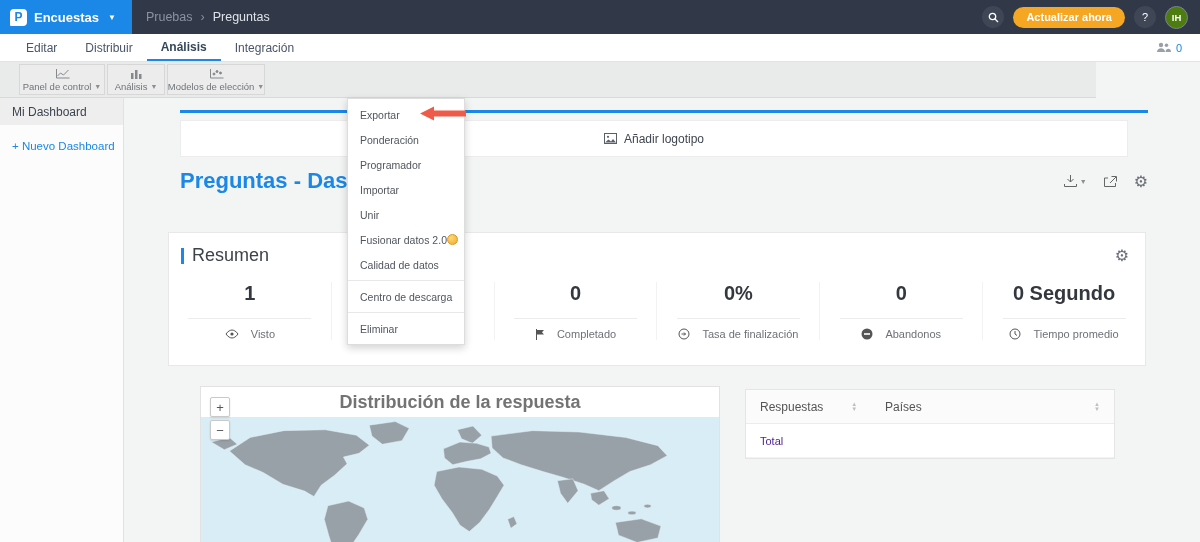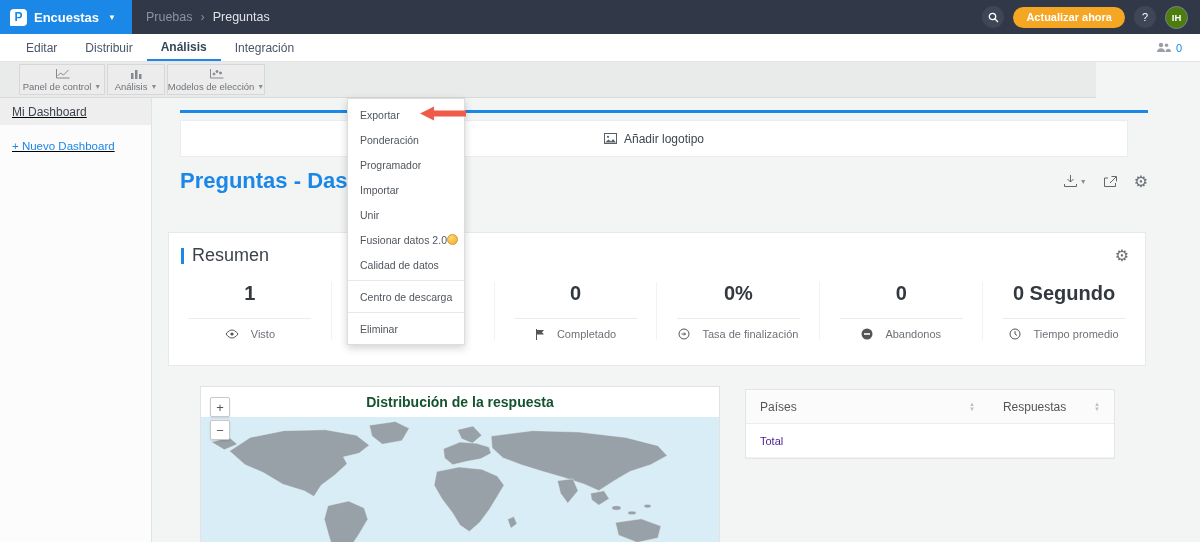--- a/index.html
+++ b/index.html
@@ -40,22 +40,22 @@
     border-bottom:1px solid #d9d9d9; display:flex; align-items:stretch; padding-left:18px; z-index:28; }
   .tool-btn { display:flex; flex-direction:column; align-items:center; justify-content:center; gap:2px;
     border:1px solid #d7d7d7; margin:2px 1px; background:#ececec; cursor:pointer; }
   .tool-btn:nth-child(1){width:86px}.tool-btn:nth-child(2){width:58px}
   .tool-btn:nth-child(3){width:98px}.tool-btn:nth-child(4){width:96px}
   .tool-btn:nth-child(5){width:92px}
   .tool-btn.active { background:#d5d6d6; }
   .tool-label { font-size:9.5px; color:#6f7479; display:flex; align-items:center; gap:3px; white-space:nowrap; }
   .caret-g { font-size:7px; color:#8a8f94; }
   
-  .sidebar { position:absolute; top:98px; left:0; width:152px; bottom:0; background:#fcfcfc;
-    border-right:1px solid #e2e2e2; z-index:5;text-decoration:underline; }
+  .sidebar { position:absolute; top:98px; left:0; width:124px; bottom:0; background:#fcfcfc;
+    border-right:1px solid #e2e2e2; z-index:5; }
   .sidebar-item { height:27px; display:flex; align-items:center; padding-left:12px; font-size:12px;
     color:#3c4450; background:#eeeeee; cursor:pointer; }
   .new-dash { display:flex; align-items:center; padding-left:12px; margin-top:15px; font-size:11.5px;
     color:#1b87e6; cursor:pointer; }
   
   .content { position:absolute; left:152px; top:98px; right:0; bottom:0; background:#f3f4f4; }
   .blue-rule { position:absolute; left:28px; top:12px; width:968px; height:3px; background:#1b87e6; }
   .logo-card { position:absolute; left:28px; top:22px; width:948px; height:37px; background:#fff;
     border:1px solid #ececec; display:flex; align-items:center; justify-content:center; gap:7px;
     font-size:12px; color:#3f4650; cursor:pointer; }
@@ -74,22 +74,22 @@
   .stats { display:flex; margin-top:16px; }
   .stat { flex:1; display:flex; flex-direction:column; align-items:center; }
   .stat + .stat { border-left:1px solid #f2f2f2; }
   .stat-value { font-size:20px; font-weight:bold; color:#33383f; width:76%; text-align:center;
     padding-bottom:13px; border-bottom:1px solid #ececec; }
   .stat.empty .stat-value { border-bottom:none; }
   .stat-label { margin-top:9px; display:flex; align-items:center; gap:12px; font-size:11px; color:#6d7278; }
   
   .map-card { position:absolute; left:48px; top:288px; width:520px; height:300px; background:#fff;
     border:1px solid #e2e2e2; }
-  .map-title { height:30px; display:flex; align-items:center; justify-content:center; font-size:14px;
-    font-weight:bold; color:#14532d; }
+  .map-title { height:30px; display:flex; align-items:center; justify-content:center; font-size:18px;
+    font-weight:bold; color:#737373; }
   .map-area { position:absolute; left:0; top:30px; right:0; bottom:0; background:#d9edf6; overflow:hidden; cursor:grab; }
   .zoom { position:absolute; left:9px; top:10px; display:flex; flex-direction:column; gap:3px; z-index:3; }
   .zoom-btn { width:20px; height:20px; background:#fff; border:1px solid #c9c9c9; border-radius:2px;
     font-size:13px; color:#555; display:flex; align-items:center; justify-content:center; cursor:pointer;
     box-shadow:0 1px 2px rgba(0,0,0,.12); }
   
   .table-card { position:absolute; left:593px; top:291px; width:370px; background:#fff; border:1px solid #e5e5e5; }
   .t-head { display:flex; height:34px; border-bottom:1px solid #ececec; background:#fbfbfb; }
   .th { display:flex; align-items:center; justify-content:space-between; padding:0 14px; font-size:12px; color:#555; cursor:pointer; }
   .th.c1, .td.c1 { width:66%; }
@@ -318,29 +318,29 @@
           <ellipse cx="862" cy="196" rx="7" ry="4"></ellipse>
           <path d="M800 232 L850 224 L888 240 L882 266 L842 276 L806 260 Z"></path>
           <path d="M915 280 l10 -4 6 12 -10 6 Z"></path>
         </g>
       </svg>
     </div>
   </section>
 
   <section class="table-card">
     <div class="t-head">
-      <div class="th c1">
-        <span>Países</span>
+      <div class="th c2">
+        <span>Respuestas</span>
         <span class="sort">
             <span>▲</span>
             <span>▼</span>
           </span>
       </div>
-      <div class="th c2">
-        <span>Respuestas</span>
+      <div class="th c1">
+        <span>Países</span>
         <span class="sort">
             <span>▲</span>
             <span>▼</span>
           </span>
       </div>
     </div>
     <div class="t-row">
       <div class="td c1">Total</div>
     </div>
   </section>

